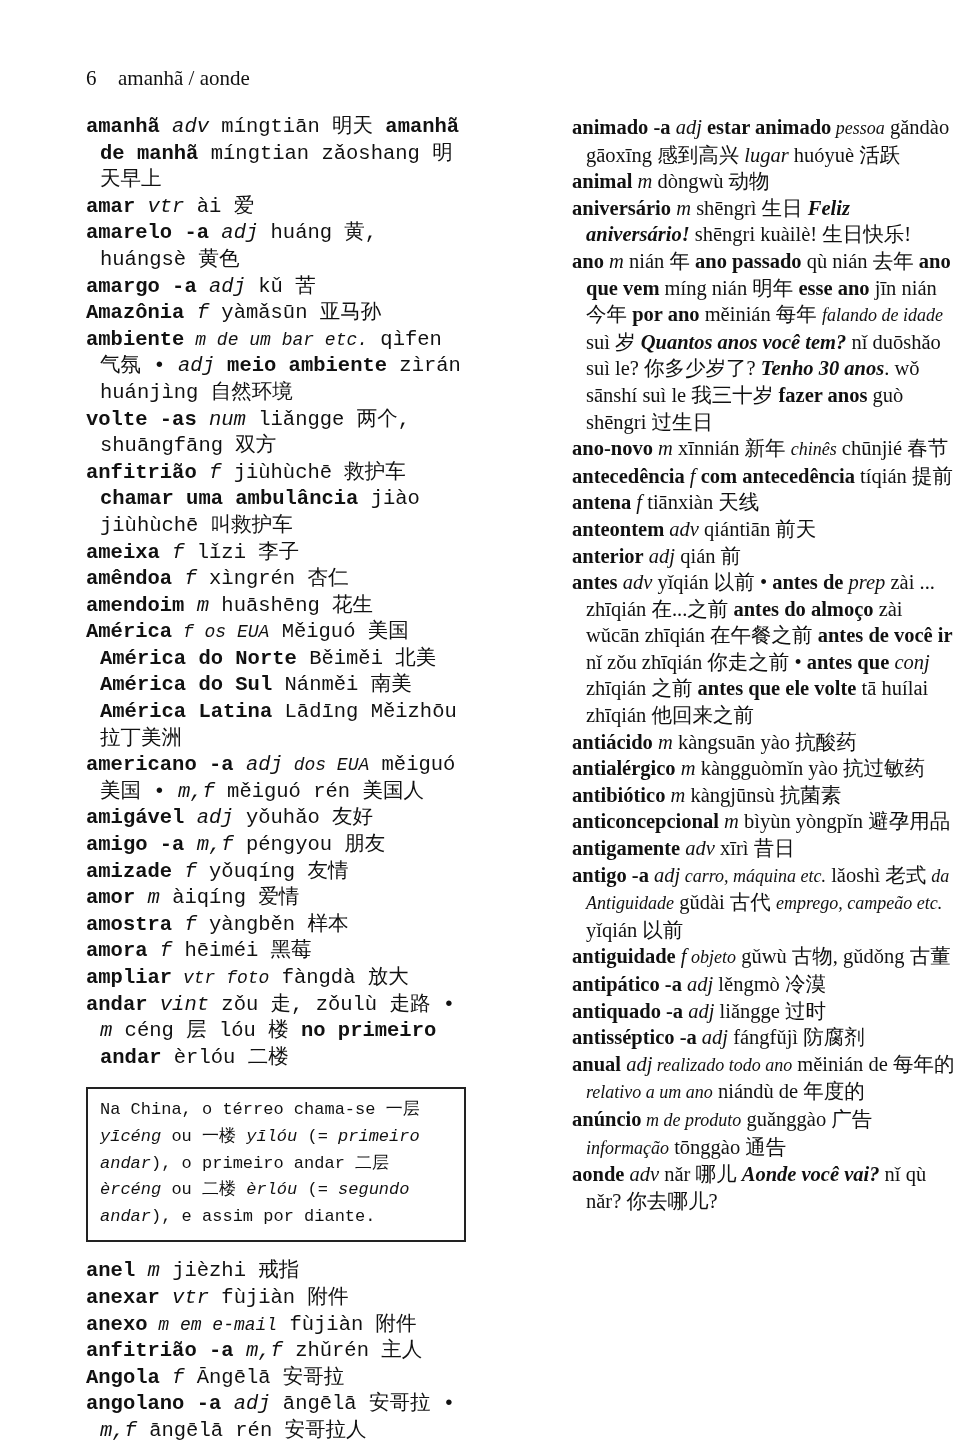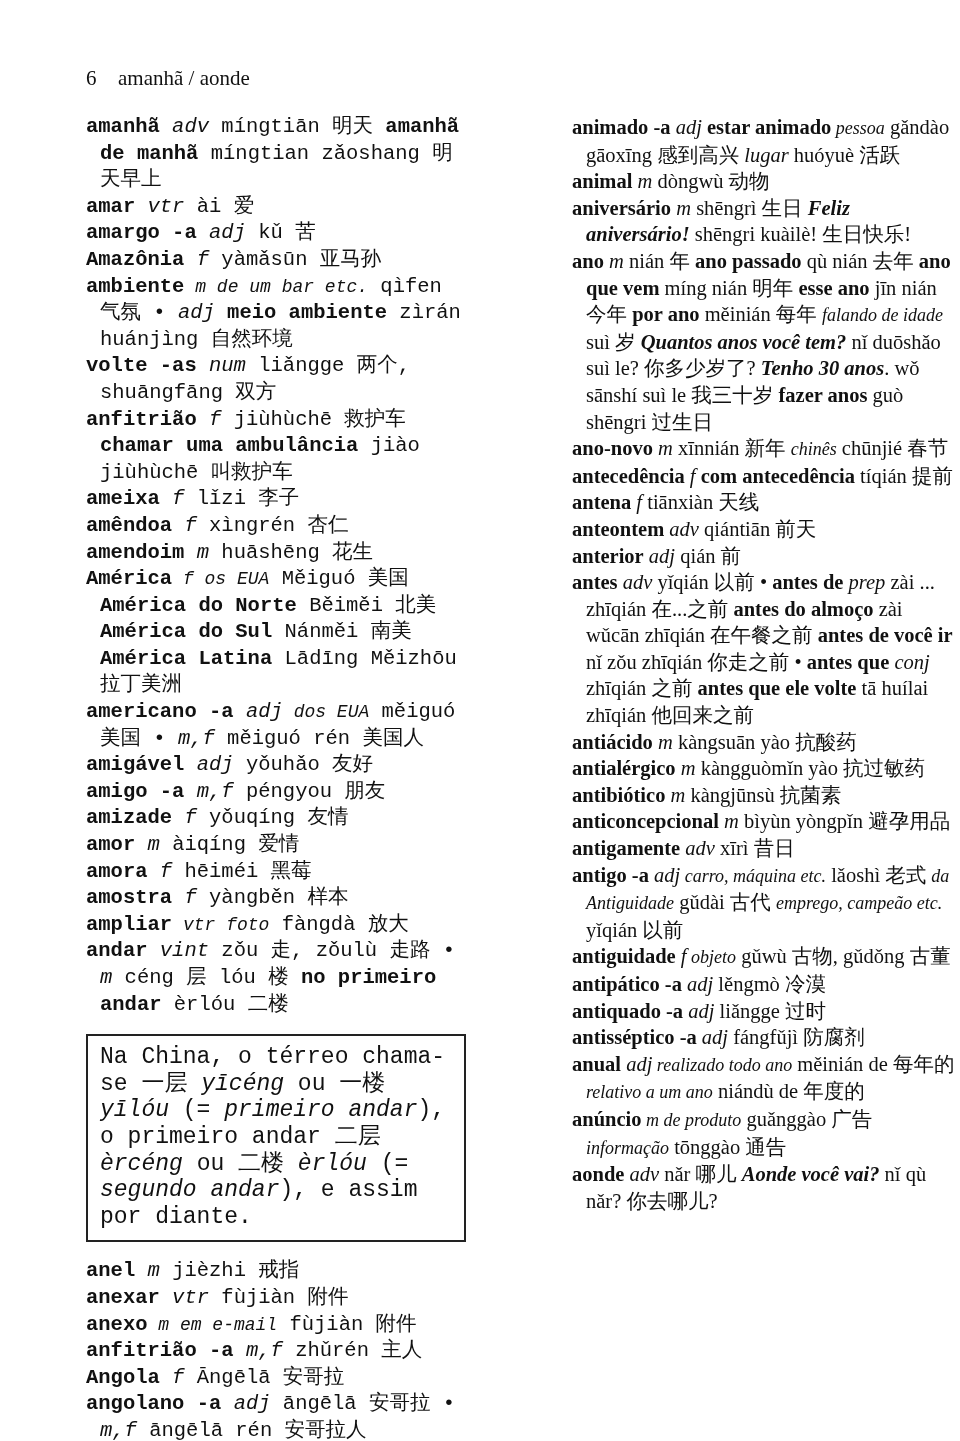--- a/index.html
+++ b/index.html
@@ -18,50 +18,51 @@
   }
   .col.left { left: 86px; width: 380px; font-family: Liberation Mono, monospace; }
   .col.right { left: 527px; width: 385px; margin-left: 45px; }
   .entry { padding-left: 14px; text-indent: -14px; }
   .b { font-weight: bold; }
   .i { font-style: italic; }
   .s { font-size: 18px; }
   .bi { font-weight: bold; font-style: italic; }
   .note {
     border: 2px solid #222; margin: 16px 0 16px 0; padding: 8px 12px 10px 12px;
-    font-size: 23px; line-height: 26.6px; width: 352px;
+    font-size: 17px; line-height: 26.6px; width: 352px;
   }
 </style>
 </head>
 <body>
 
 <div class="header">
   <span class="num">6</span><span>amanhã / aonde</span>
 </div>
 
 <div class="col left">
   <div id="left-entries">
       <div class="entry"><span class="b">amanhã</span><span class="i"> adv</span><span> míngtiān 明天 </span><span class="b">amanhã de manhã</span><span> míngtian zǎoshang 明天早上</span></div>
       <div class="entry"><span class="b">amar</span><span class="i"> vtr</span><span> ài 爱</span></div>
+      <div class="entry"><span class="b">amarelo -a</span><span class="i"> adj</span><span> huáng 黄, huángsè 黄色</span></div>
       <div class="entry"><span class="b">amargo -a</span><span class="i"> adj</span><span> kǔ 苦</span></div>
       <div class="entry"><span class="b">Amazônia</span><span class="i"> f</span><span> yàmǎsūn 亚马孙</span></div>
       <div class="entry"><span class="b">ambiente</span><span class="i s"> m de um bar etc.</span><span> qìfen  气氛 • </span><span class="i">adj</span><span class="b"> meio ambiente</span><span> zìrán huánjìng  自然环境</span></div>
       <div class="entry"><span class="b">volte -as</span><span class="i"> num</span><span> liǎngge  两个, shuāngfāng 双方</span></div>
       <div class="entry"><span class="b">anfitrião</span><span class="i"> f</span><span> jiùhùchē  救护车 </span><span class="b">chamar uma ambulância</span><span> jiào jiùhùchē  叫救护车</span></div>
       <div class="entry"><span class="b">ameixa</span><span class="i"> f</span><span> lǐzi 李子</span></div>
       <div class="entry"><span class="b">amêndoa</span><span class="i"> f</span><span> xìngrén 杏仁</span></div>
       <div class="entry"><span class="b">amendoim</span><span class="i"> m</span><span> huāshēng 花生</span></div>
       <div class="entry"><span class="b">América</span><span class="i s"> f os EUA</span><span>  Měiguó  美国 </span><span class="b">América do Norte</span><span> Běiměi  北美 </span><span class="b">América do Sul</span><span> Nánměi  南美 </span><span class="b">América Latina</span><span> Lādīng Měizhōu 拉丁美洲</span></div>
       <div class="entry"><span class="b">americano -a</span><span class="i"> adj</span><span class="i s"> dos EUA</span><span> měiguó  美国 • </span><span class="i">m,f</span><span> měiguó rén  美国人</span></div>
       <div class="entry"><span class="b">amigável</span><span class="i"> adj</span><span> yǒuhǎo 友好</span></div>
       <div class="entry"><span class="b">amigo -a</span><span class="i"> m,f</span><span> péngyou 朋友</span></div>
       <div class="entry"><span class="b">amizade</span><span class="i"> f</span><span> yǒuqíng 友情</span></div>
       <div class="entry"><span class="b">amor</span><span class="i"> m</span><span> àiqíng 爱情</span></div>
+      <div class="entry"><span class="b">amostra</span><span class="i"> f</span><span> yàngběn 样本</span></div>
       <div class="entry"><span class="b">amora</span><span class="i"> f</span><span> hēiméi 黑莓</span></div>
-      <div class="entry"><span class="b">amostra</span><span class="i"> f</span><span> yàngběn 样本</span></div>
       <div class="entry"><span class="b">ampliar</span><span class="i s"> vtr foto</span><span> fàngdà 放大</span></div>
       <div class="entry"><span class="b">andar</span><span class="i"> vint</span><span>  zǒu 走, zǒulù 走路 • </span><span class="i">m</span><span>  céng 层 lóu 楼 </span><span class="b">no primeiro andar</span><span> èrlóu 二楼</span></div>
     </div>
   <div class="note" id="note-box"><span>Na China, o térreo chama-se 一层 </span><span class="i">yīcéng</span><span> ou  一楼 </span><span class="i">yīlóu</span><span> (= </span><span class="i">primeiro andar</span><span>), o primeiro andar 二层  </span><span class="i">èrcéng</span><span> ou 二楼  </span><span class="i">èrlóu</span><span> (= </span><span class="i">segundo andar</span><span>), e assim por diante.</span></div>
   <div id="left-entries-after">
       <div class="entry"><span class="b">anel</span><span class="i"> m</span><span> jièzhi 戒指</span></div>
       <div class="entry"><span class="b">anexar</span><span class="i"> vtr</span><span>  fùjiàn  附件</span></div>
       <div class="entry"><span class="b">anexo</span><span class="i s"> m em e-mail</span><span>  fùjiàn  附件</span></div>
       <div class="entry"><span class="b">anfitrião -a</span><span class="i"> m,f</span><span> zhǔrén 主人</span></div>
       <div class="entry"><span class="b">Angola</span><span class="i"> f</span><span> Āngēlā  安哥拉</span></div>

